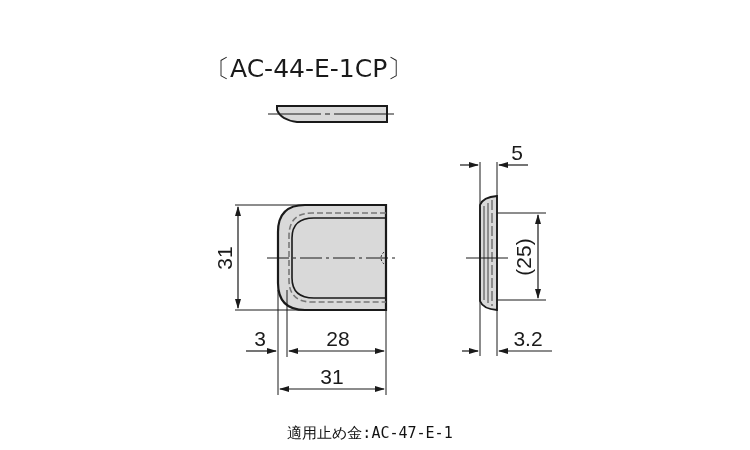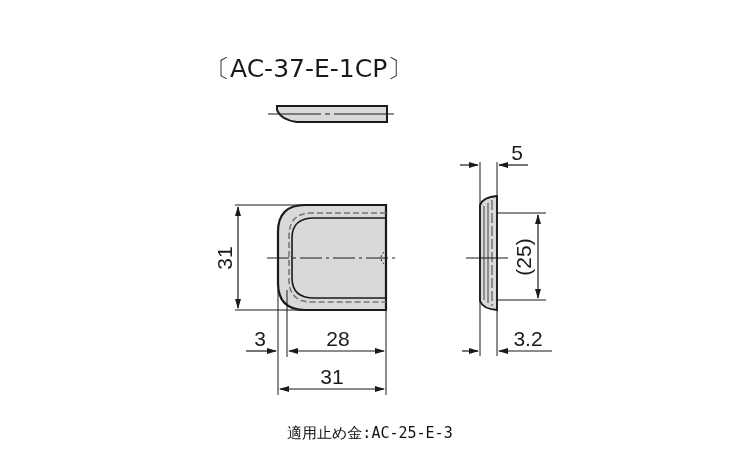--- a/index.html
+++ b/index.html
@@ -5,21 +5,21 @@
     html, body { margin: 0; padding: 0; background: #ffffff; }
     body { width: 750px; height: 450px; position: relative; overflow: hidden; font-family: "DejaVu Sans", sans-serif; }
     .title { position: absolute; left: 205px; top: 52px; font-size: 25px; color: #1a1a1a; letter-spacing: 0px; font-family: "DejaVu Sans", sans-serif; }
     svg { position: absolute; left: 0; top: 0; }
     .dim { font-family: "Liberation Sans", sans-serif; font-size: 21px; fill: #1a1a1a; }
     .caption { position: absolute; left: 287px; top: 424px; font-size: 15px; color: #111; font-family: "DejaVu Sans Mono", monospace; }
   </style>
 </head>
 <body>
 
-<div class="title">〔AC-37-E-1CP〕</div>
+<div class="title">〔AC-44-E-1CP〕</div>
 
 <svg width="750" height="450" viewBox="0 0 750 450">
   <defs>
     <marker id="arr" markerWidth="10" markerHeight="8" refX="9" refY="4" orient="auto-start-reverse" markerUnits="userSpaceOnUse">
       <path d="M0,1 L10,4 L0,7 Z" fill="#1a1a1a"></path>
     </marker>
   </defs>
 
   <g>
     <path d="M277,106 L387,106 L387,122 L297,122 Q281,120 277,110 Z" fill="#d9d9d9" stroke="#1a1a1a" stroke-width="2"></path>
@@ -82,13 +82,13 @@
     <text class="dim" transform="translate(531,257) rotate(-90)" text-anchor="middle">(25)</text>
   </g>
 
   <g>
     <line x1="462" y1="351" x2="478" y2="351" stroke="#1a1a1a" stroke-width="1.2" marker-end="url(#arr)"></line>
     <line x1="552" y1="351" x2="499" y2="351" stroke="#1a1a1a" stroke-width="1.2" marker-end="url(#arr)"></line>
     <text class="dim" x="528" y="346" text-anchor="middle">3.2</text>
   </g>
 </svg>
 
-<div class="caption">適用止め金:AC-25-E-3</div>
+<div class="caption">適用止め金:AC-47-E-1</div>
 
 </body></html>

